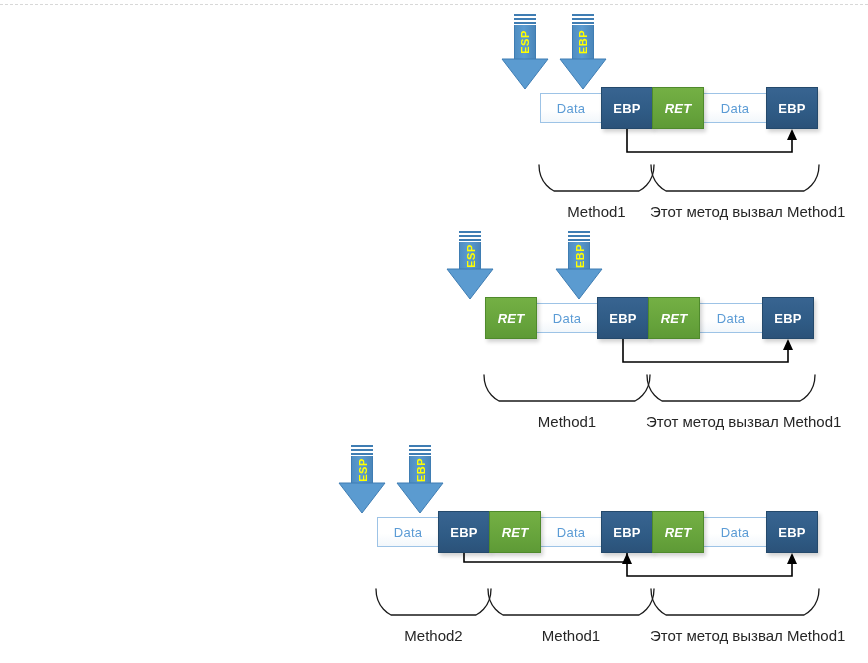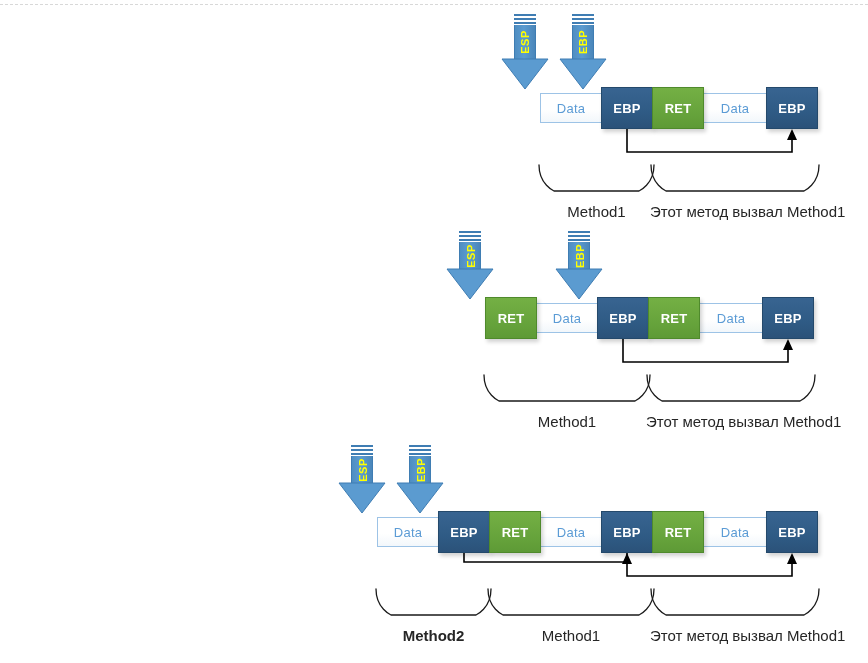--- a/index.html
+++ b/index.html
@@ -51,20 +51,21 @@
     color: #ffffff;
     font-weight: 700;
     box-shadow: 2px 3px 4px rgba(0,0,0,.18);
   }
   .cell.ret {
     background: linear-gradient(180deg,#74b044 0%,#67a43c 60%,#5e9a36 100%);
     border: 1px solid #4f8a2c;
     color: #ffffff;
     font-weight: 700;
     box-shadow: 2px 3px 4px rgba(0,0,0,.18);
+    font-style: italic;
   }
   
   .ptr {
     position: absolute;
   }
   .ptr .cap {
     position: absolute;
     left: 0; top: 0;
     width: 100%;
     height: 11px;
@@ -301,21 +302,21 @@
       <svg width="189" height="37">
         <path d="M 12 0 V 23 H 177 V 9" fill="none" stroke="#000000" stroke-width="1.6"></path>
         <polygon points="172,11 182,11 177,0" fill="#000000"></polygon>
       </svg>
     </div>
     <div class="brace" style="left: 375px; top: 589px; z-index: 2;">
       <svg width="117" height="26">
         <path d="M 1 0 C 1 19.5 16 26 16 26 L 101 26 C 101 26 116 19.5 116 0" fill="none" stroke="#1a1a1a" stroke-width="1.3" stroke-linecap="round"></path>
       </svg>
     </div>
-    <div class="caption" style="left: 375px; width: 117px; top: 627px; font-weight: bold;">Method2</div>
+    <div class="caption" style="left: 375px; width: 117px; top: 627px;">Method2</div>
     <div class="brace" style="left: 487px; top: 589px; z-index: 2;">
       <svg width="168" height="26">
         <path d="M 1 0 C 1 19.5 16 26 16 26 L 152 26 C 152 26 167 19.5 167 0" fill="none" stroke="#1a1a1a" stroke-width="1.3" stroke-linecap="round"></path>
       </svg>
     </div>
     <div class="caption" style="left: 487px; width: 168px; top: 627px;">Method1</div>
     <div class="brace" style="left: 650px; top: 589px; z-index: 2;">
       <svg width="170" height="26">
         <path d="M 1 0 C 1 19.5 16 26 16 26 L 154 26 C 154 26 169 19.5 169 0" fill="none" stroke="#1a1a1a" stroke-width="1.3" stroke-linecap="round"></path>
       </svg>

